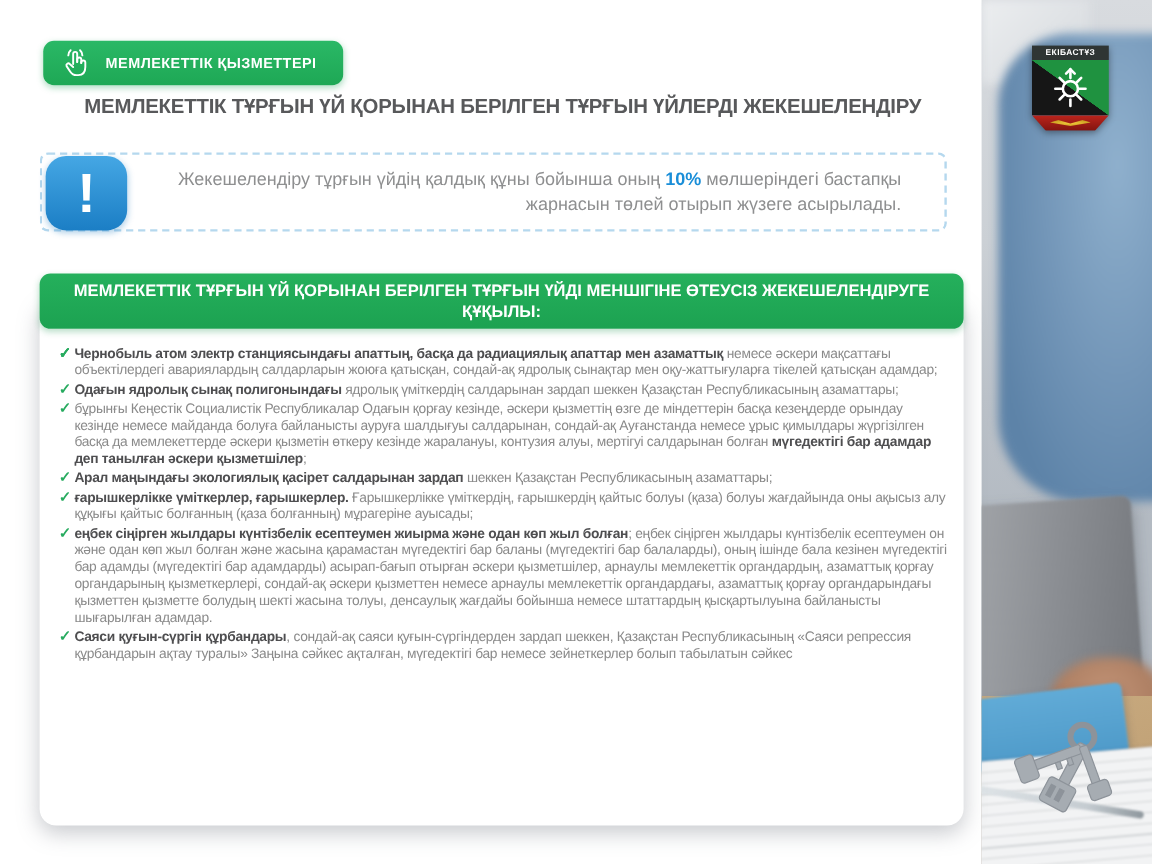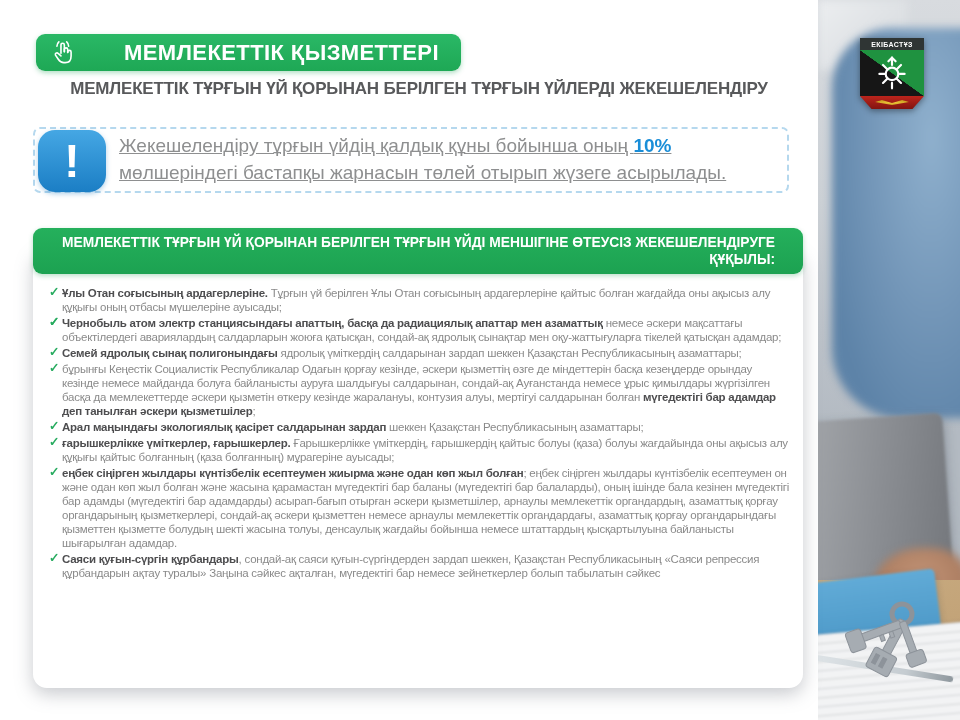--- a/index.html
+++ b/index.html
@@ -48,39 +48,39 @@
     background:linear-gradient(180deg,#bc241c 0%,#821410 100%);
     clip-path:polygon(0 0,100% 0,82% 100%,18% 100%);}
   .emblem-eagle{position:absolute;left:50%;top:4px;width:34px;height:5px;margin-left:-17px;
     background:radial-gradient(ellipse at 50% 50%,#f4c93d 0%,#caA021 70%,transparent 100%);
     clip-path:polygon(0 40%,20% 0,50% 60%,80% 0,100% 40%,50% 100%);}
   
   .badge{position:absolute;left:36px;top:34px;height:37px;
     background:linear-gradient(180deg,#2ab866 0%,#1ea855 100%);
     border-radius:9px;display:flex;align-items:center;gap:11px;padding:0 22px 0 14px;
     box-shadow:0 2px 5px rgba(30,160,85,.35);}
-  .badge-label{color:#ffffff;font-weight:bold;font-size:22px;letter-spacing:.4px;white-space:nowrap;margin-left:36px;}
+  .badge-label{color:#ffffff;font-weight:bold;font-size:12px;letter-spacing:.4px;white-space:nowrap;}
   .page-title{position:absolute;left:33px;top:79px;width:772px;text-align:center;
     color:#58595b;font-weight:bold;font-size:17px;letter-spacing:-.2px;white-space:nowrap;}
   
   .notice{position:absolute;left:33px;top:127px;width:756px;height:66px;
     border:2px dashed #b5d8ee;border-radius:7px;box-sizing:border-box;
     display:flex;align-items:center;}
   .notice-icon{position:absolute;left:3px;top:1px;width:68px;height:62px;
     background:linear-gradient(180deg,#45a7e4 0%,#1b7ec5 100%);
     border-radius:17px;display:flex;align-items:center;justify-content:center;
     color:#fff;font-weight:bold;font-size:46px;line-height:1;box-shadow:0 2px 5px rgba(30,120,190,.35);}
-  .notice-text{flex:1;text-align:left;font-size:19px;color:#8e8f90;line-height:1.4;
-    padding:0 36px 0 84px;text-decoration:underline;}
+  .notice-text{flex:1;text-align:right;font-size:15px;color:#8e8f90;line-height:1.4;
+    padding:0 36px 0 84px;}
   .notice-text .highlight{color:#1a8ed8;font-weight:bold;}
   
   .rights-header{position:absolute;left:33px;top:228px;width:770px;min-height:46px;
     box-sizing:border-box;z-index:2;background:linear-gradient(180deg,#25b05c 0%,#1ca251 100%);
     border-radius:9px;color:#ffffff;font-weight:bold;font-size:13.8px;line-height:1.25;
-    text-align:right;display:flex;align-items:center;justify-content:center;
+    text-align:center;display:flex;align-items:center;justify-content:center;
     padding:6px 28px;box-shadow:0 2px 5px rgba(30,150,80,.3);}
   .rights-card{position:absolute;left:33px;top:250px;width:770px;height:438px;
     box-sizing:border-box;z-index:1;background:#ffffff;border-radius:14px;
     box-shadow:0 6px 18px rgba(110,115,125,.38);
     padding:36px 14px 10px 16px;}
   .rights-list{list-style:none;margin:0;padding:0;font-size:11.5px;line-height:1.22;
     letter-spacing:-.25px;color:#8a8a8a;}
   .rights-list li{position:relative;padding-left:13px;margin-bottom:2px;}
   .check{position:absolute;left:0;top:-1px;color:#27ab5f;font-weight:bold;font-size:12.5px;}
   .seg-bold{color:#4e4e50;font-weight:bold;}
@@ -161,24 +161,24 @@
 
   <div class="notice">
     <div class="notice-icon">!</div>
     <div class="notice-text"><span>Жекешелендіру тұрғын үйдің қалдық құны бойынша оның </span><span class="highlight">10%</span><span> мөлшеріндегі бастапқы жарнасын төлей отырып жүзеге асырылады.</span></div>
   </div>
 
   <div class="rights-header">МЕМЛЕКЕТТІК ТҰРҒЫН ҮЙ ҚОРЫНАН БЕРІЛГЕН ТҰРҒЫН ҮЙДІ МЕНШІГІНЕ ӨТЕУСІЗ ЖЕКЕШЕЛЕНДІРУГЕ ҚҰҚЫЛЫ:</div>
 
   <div class="rights-card">
     <ul class="rights-list">
-        <li><span class="check">✓</span><span><span class="seg-bold">Ұлы Отан соғысының ардагерлеріне.</span><span> Тұрғын үй берілген Ұлы Отан соғысының ардагерлеріне қайтыс болған жағдайда оны ақысыз алу құқығы оның отбасы мүшелеріне ауысады;</span></span></li>
+        <li><span class="check">✓</span></li>
         <li><span class="check">✓</span></li>
         <li><span class="check">✓</span><span><span class="seg-bold">Чернобыль атом электр станциясындағы апаттың, басқа да радиациялық апаттар мен азаматтық</span><span> немесе әскери мақсаттағы объектілердегі авариялардың салдарларын жоюға қатысқан, сондай-ақ ядролық сынақтар мен оқу-жаттығуларға тікелей қатысқан адамдар;</span></span></li>
-        <li><span class="check">✓</span><span><span class="seg-bold">Семей ядролық сынақ полигонындағы</span><span> ядролық үміткердің салдарынан зардап шеккен Қазақстан Республикасының азаматтары;</span></span></li>
+        <li><span class="check">✓</span><span><span class="seg-bold">Одағын ядролық сынақ полигонындағы</span><span> ядролық үміткердің салдарынан зардап шеккен Қазақстан Республикасының азаматтары;</span></span></li>
         <li><span class="check">✓</span><span><span>бұрынғы Кеңестік Социалистік Республикалар Одағын қорғау кезінде, әскери қызметтің өзге де міндеттерін басқа кезеңдерде орындау кезінде немесе майданда болуға байланысты ауруға шалдығуы салдарынан, сондай-ақ Ауғанстанда немесе ұрыс қимылдары жүргізілген басқа да мемлекеттерде әскери қызметін өткеру кезінде жаралануы, контузия алуы, мертігуі салдарынан болған </span><span class="seg-bold">мүгедектігі бар адамдар деп танылған әскери қызметшілер</span><span>;</span></span></li>
         <li><span class="check">✓</span><span><span class="seg-bold">Арал маңындағы экологиялық қасірет салдарынан зардап</span><span> шеккен Қазақстан Республикасының азаматтары;</span></span></li>
         <li><span class="check">✓</span><span><span class="seg-bold">ғарышкерлікке үміткерлер, ғарышкерлер.</span><span> Ғарышкерлікке үміткердің, ғарышкердің қайтыс болуы (қаза) болуы жағдайында оны ақысыз алу құқығы қайтыс болғанның (қаза болғанның) мұрагеріне ауысады;</span></span></li>
         <li><span class="check">✓</span><span><span class="seg-bold">еңбек сіңірген жылдары күнтізбелік есептеумен жиырма және одан көп жыл болған</span><span>; еңбек сіңірген жылдары күнтізбелік есептеумен он және одан көп жыл болған және жасына қарамастан мүгедектігі бар баланы (мүгедектігі бар балаларды), оның ішінде бала кезінен мүгедектігі бар адамды (мүгедектігі бар адамдарды) асырап-бағып отырған әскери қызметшілер, арнаулы мемлекеттік органдардың, азаматтық қорғау органдарының қызметкерлері, сондай-ақ әскери қызметтен немесе арнаулы мемлекеттік органдардағы, азаматтық қорғау органдарындағы қызметтен қызметте болудың шекті жасына толуы, денсаулық жағдайы бойынша немесе штаттардың қысқартылуына байланысты шығарылған адамдар.</span></span></li>
         <li><span class="check">✓</span><span><span class="seg-bold">Саяси қуғын-сүргін құрбандары</span><span>, сондай-ақ саяси қуғын-сүргіндерден зардап шеккен, Қазақстан Республикасының «Саяси репрессия құрбандарын ақтау туралы» Заңына сәйкес ақталған, мүгедектігі бар немесе зейнеткерлер болып табылатын сәйкес</span></span></li>
       </ul>
   </div>
 
 </div>
 

